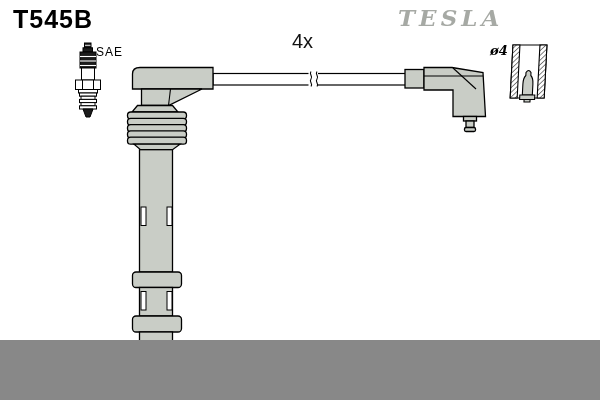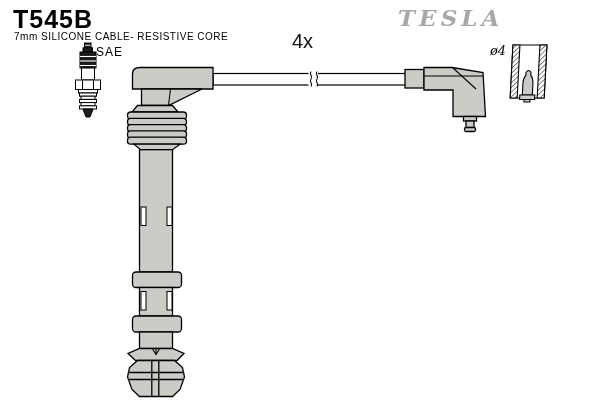--- a/index.html
+++ b/index.html
@@ -1,17 +1,17 @@
 <!DOCTYPE html>
 <html><head>
 <meta charset="utf-8">
 <style>
   html,body{margin:0;padding:0;background:#888;}
   .canvas{
-    position:relative;width:600px;height:400px;background:#ffffff;
+    position:relative;width:600px;height:340px;background:#ffffff;
     font-family:"Liberation Sans",sans-serif;overflow:hidden;
   }
   .part-number{
     position:absolute;left:13px;top:5px;
     font-size:25px;font-weight:bold;color:#000;letter-spacing:1px;
   }
   .subtitle{
     position:absolute;left:14px;top:31px;
     font-size:10px;color:#000;letter-spacing:0.5px;
   }
@@ -24,32 +24,31 @@
   .qty{
     position:absolute;left:292px;top:30px;
     font-size:20px;color:#111;
   }
   .sae{
     position:absolute;left:96px;top:45px;
     font-size:12px;color:#000;letter-spacing:1px;text-align:center;
   }
   .dia{
     position:absolute;left:490px;top:43px;
-    font-family:"DejaVu Serif",serif;font-style:italic;font-weight:normal;
+    font-family:"DejaVu Serif",serif;font-style:italic;font-weight:bold;
     font-size:13px;color:#000;
   }
   svg.drawing{position:absolute;left:0;top:0;}
 </style>
 </head>
 <body>
 
 <div class="canvas">
 
   <div class="part-number">T545B</div>
-  <div class="subtitle">7mm SILICONE CABLE- RESISTIVE CORE</div>
   <div class="brand">TESLA</div>
   <div class="qty">4x</div>
   <div class="sae">SAE</div>
   <div class="dia">ø4</div>
 
   <svg class="drawing" width="600" height="400" viewBox="0 0 600 400">
     <defs>
       <pattern id="hatch" patternUnits="userSpaceOnUse" width="3.5" height="3.5" patternTransform="rotate(45)">
         <rect width="3.5" height="3.5" fill="#ffffff"></rect>
         <line x1="0" y1="0" x2="0" y2="3.5" stroke="#000" stroke-width="1"></line>

